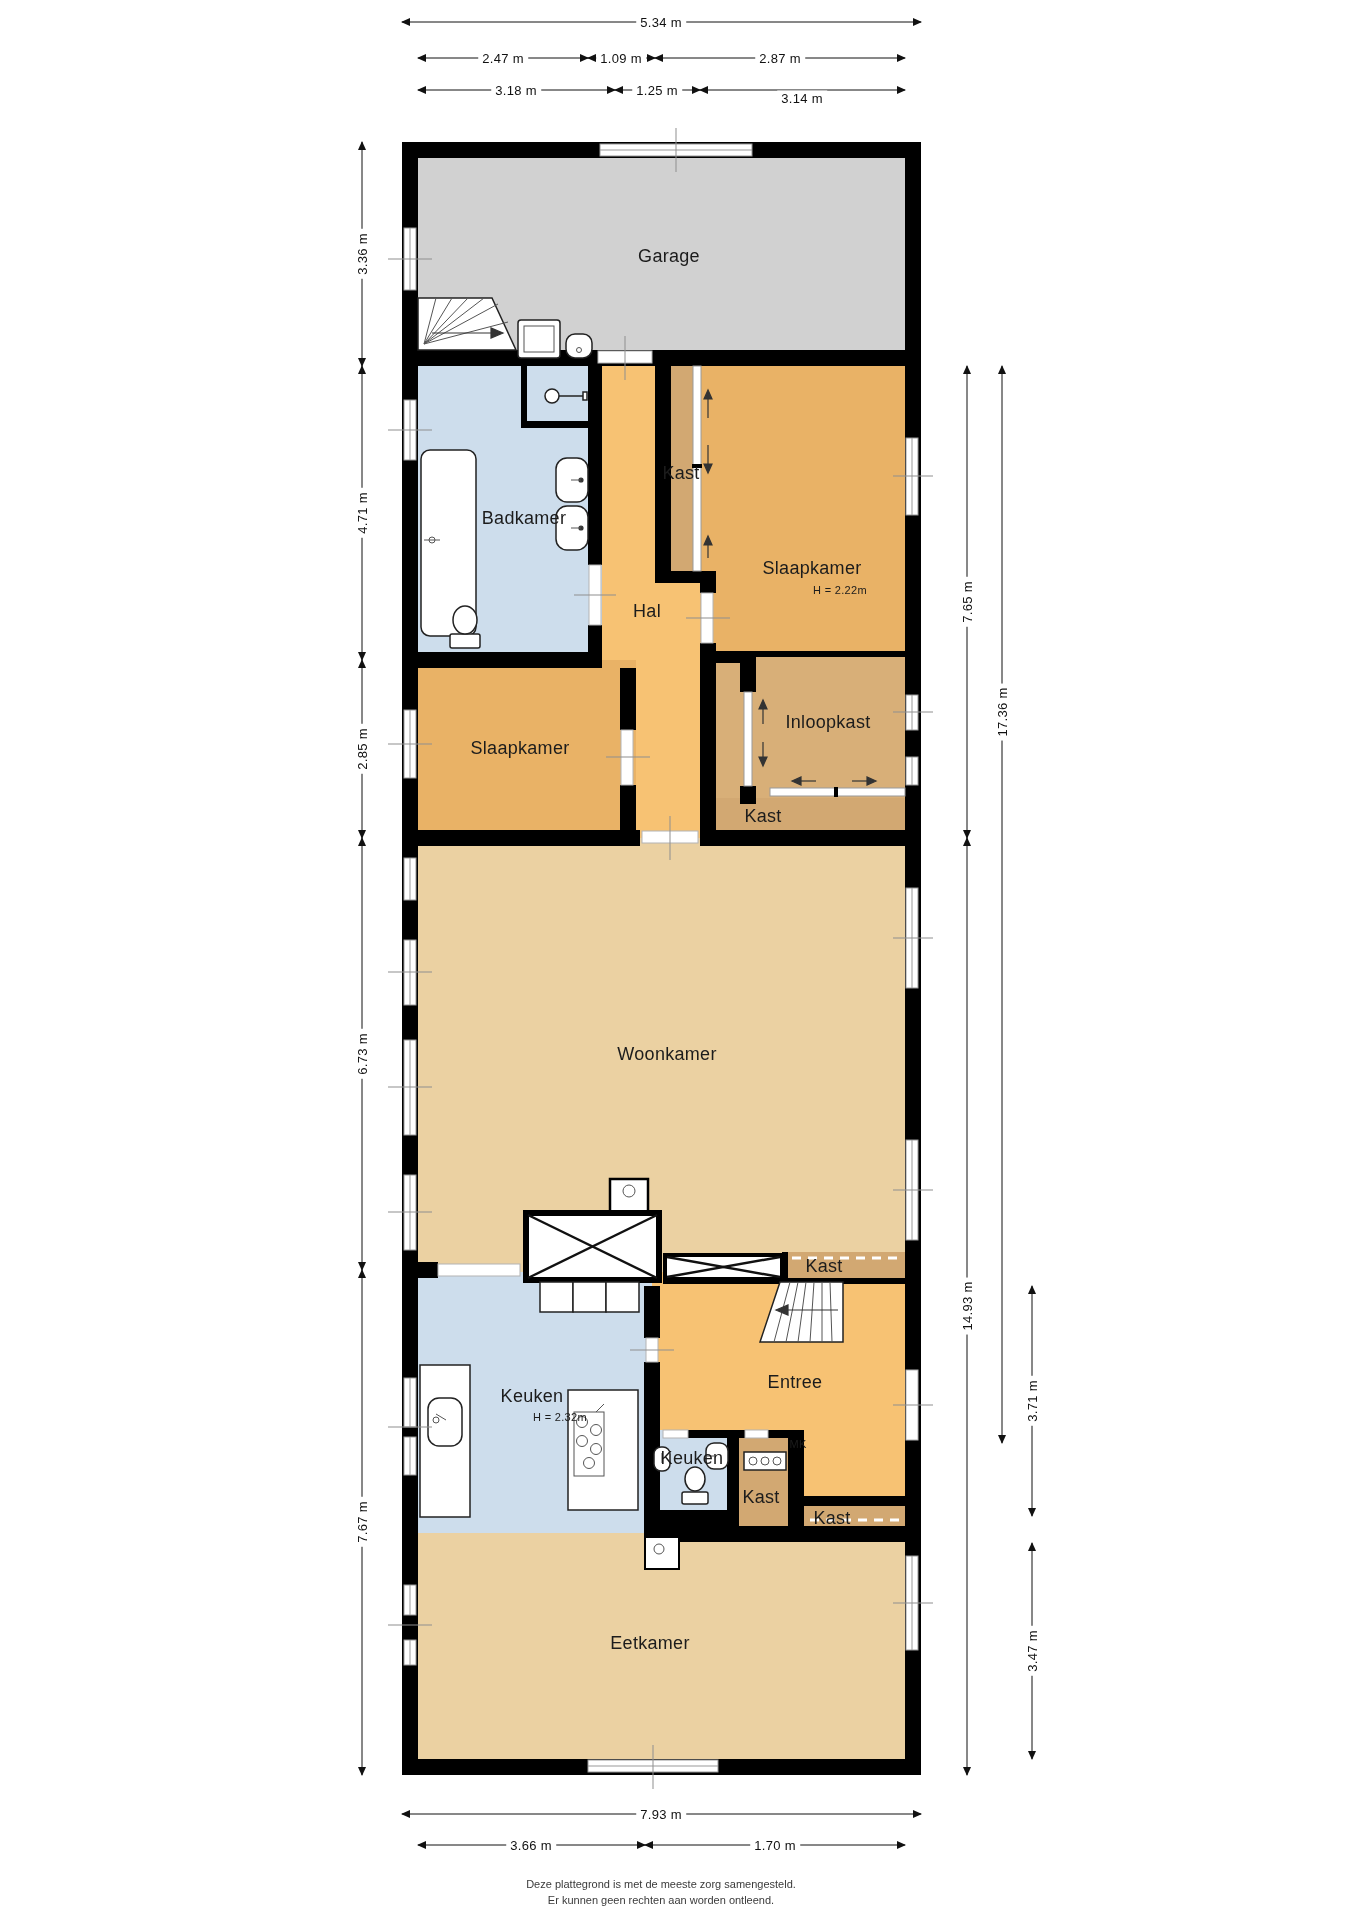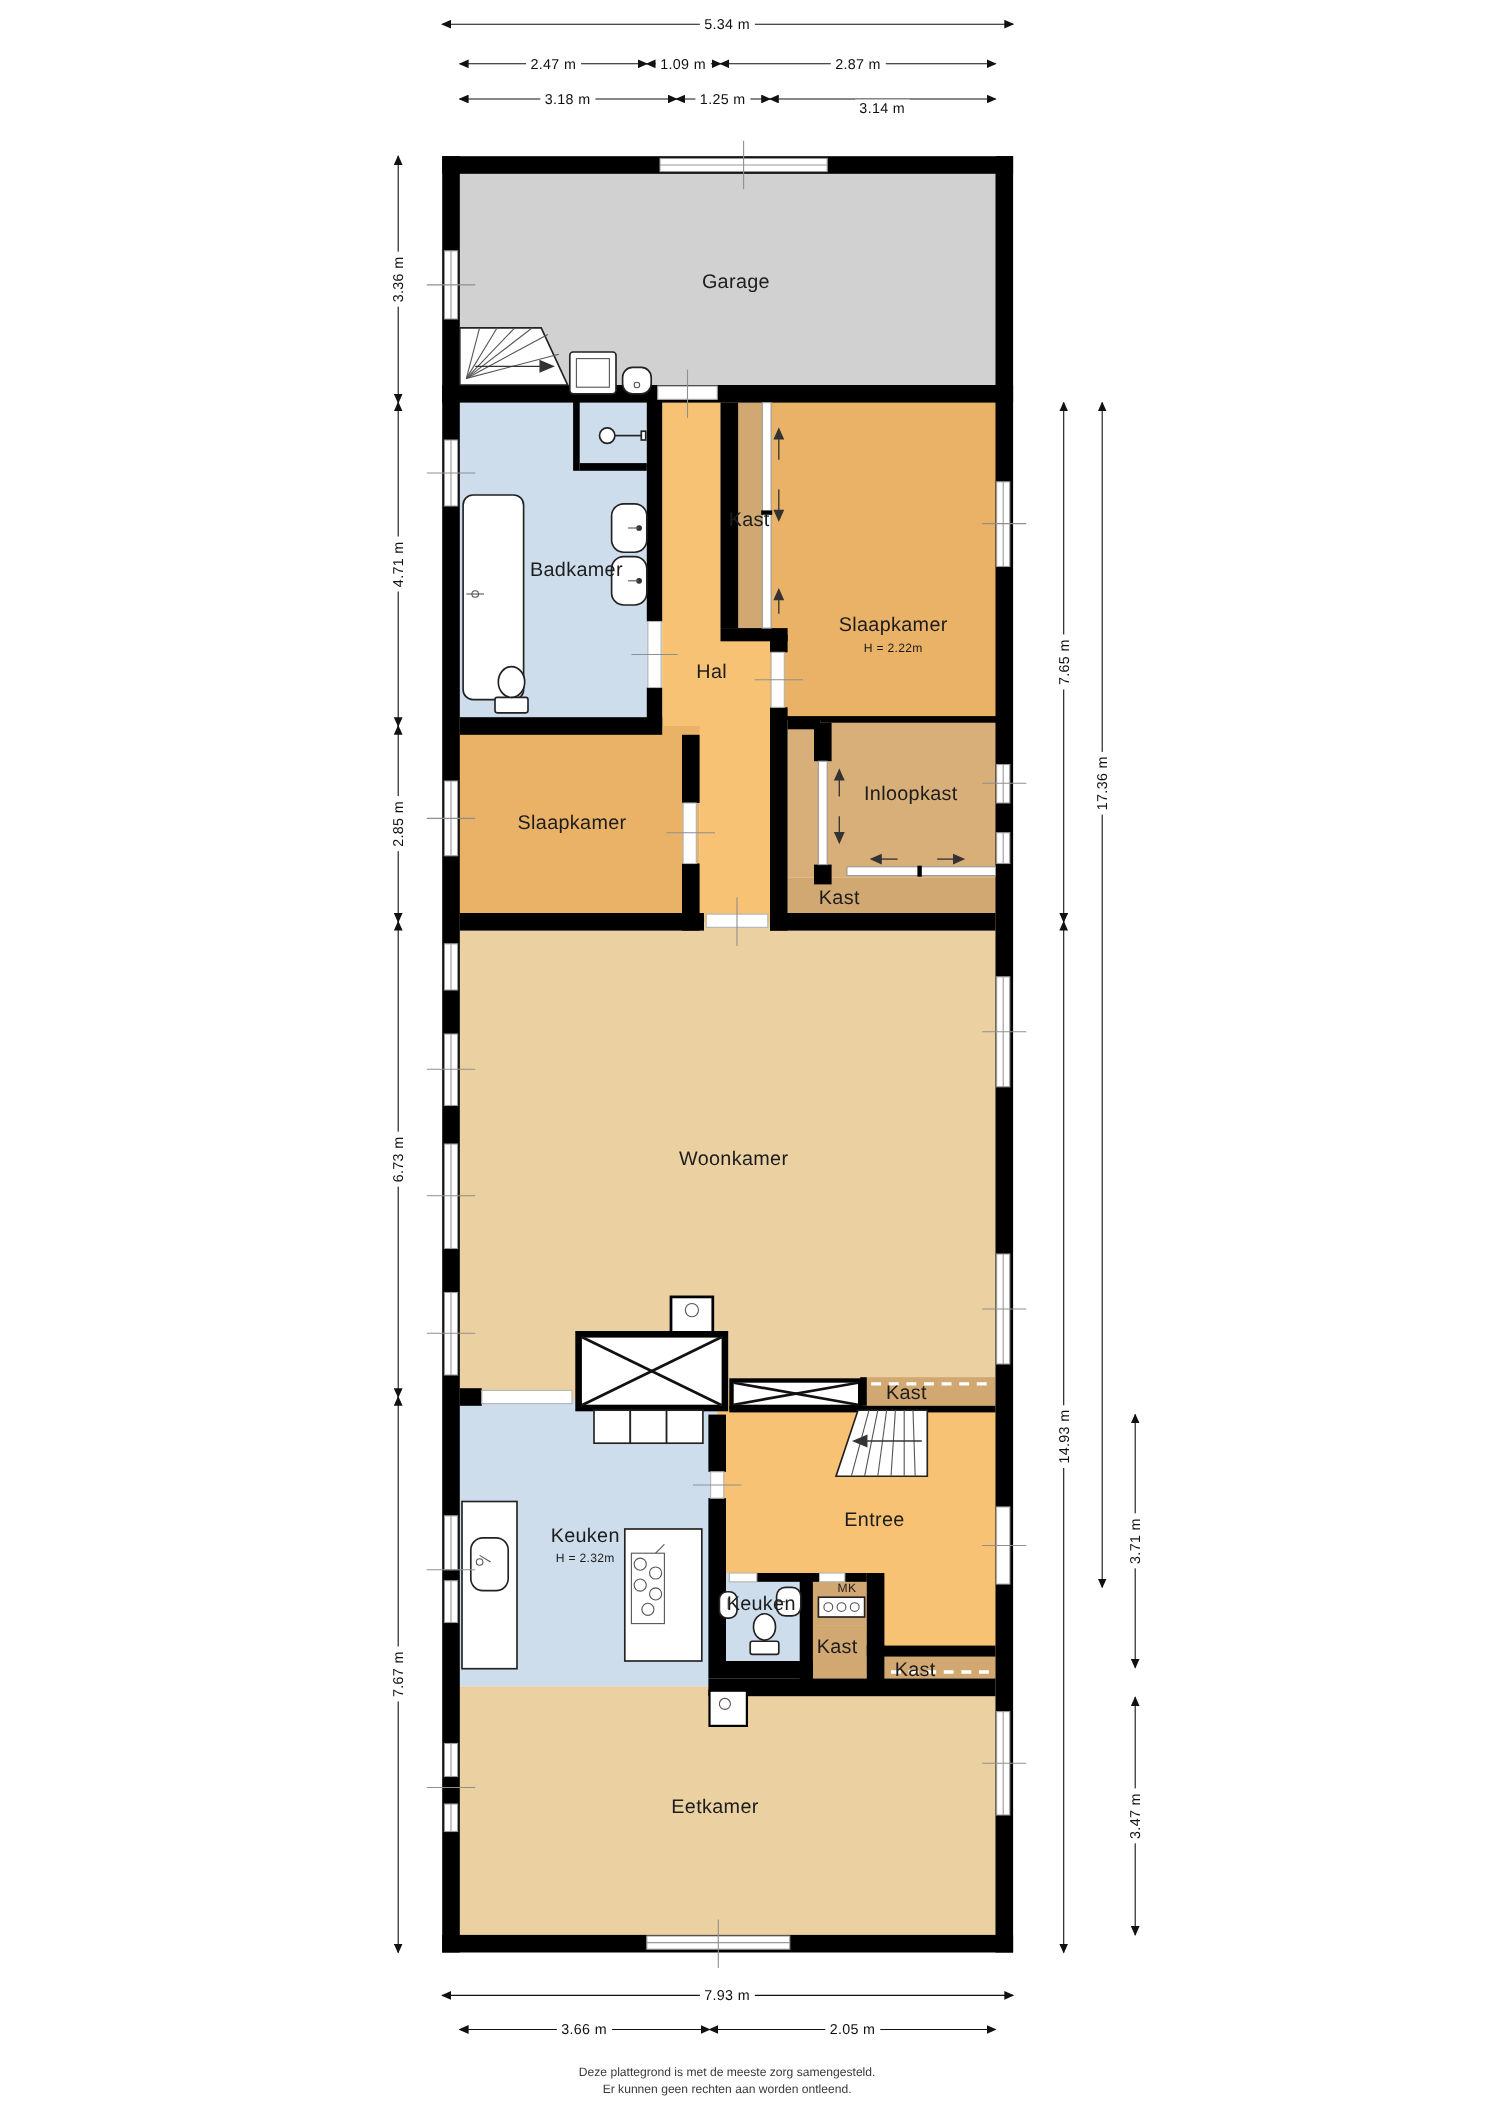--- a/index.html
+++ b/index.html
@@ -2,21 +2,21 @@
 <html style="--c-garage: #d1d1d1; --c-wet: #cdddec; --c-hal: #f7c273; --c-slaap: #e9b266; --c-kast: #d2a872; --c-ilk: #d8af78; --c-leef: #ebd1a2;"><head>
 <meta charset="utf-8">
 <style>
   html,body{margin:0;padding:0;background:#fff;}
   #stage{position:relative;width:1358px;height:1920px;background:#fff;overflow:hidden;
          font-family:"Liberation Sans", sans-serif;}
   svg{position:absolute;left:0;top:0;}
   .lbl{position:absolute;transform:translate(-50%,-50%);font-size:18px;color:#1c1c1c;
        white-space:nowrap;letter-spacing:.3px;}
   .lbl.sm{font-size:18px;}
-  .lbl.xs{font-size:11px;}
+  .lbl.xs{font-size:11px;margin-left:28px;}
   .lbl.dim{font-size:13px;color:#111;background:#fff;padding:0 4px;line-height:15px;}
   .lbl.vert{transform:translate(-50%,-50%) rotate(-90deg);}
   .disc{position:absolute;transform:translate(-50%,-50%);font-size:11px;color:#3a3a3a;white-space:nowrap;}
   
   .f-garage{fill:var(--c-garage);}
   .f-wet{fill:var(--c-wet);}
   .f-hal{fill:var(--c-hal);}
   .f-slaap{fill:var(--c-slaap);}
   .f-kast{fill:var(--c-kast);}
   .f-ilk{fill:var(--c-ilk);}
@@ -425,18 +425,18 @@
 <div class="lbl dim vert" style="left:362px;top:749px">2.85 m</div>
 <div class="lbl dim vert" style="left:362px;top:1054px">6.73 m</div>
 <div class="lbl dim vert" style="left:362px;top:1522px">7.67 m</div>
 <div class="lbl dim vert" style="left:967px;top:602px">7.65 m</div>
 <div class="lbl dim vert" style="left:967px;top:1306px">14.93 m</div>
 <div class="lbl dim vert" style="left:1002px;top:712px">17.36 m</div>
 <div class="lbl dim vert" style="left:1032px;top:1401px">3.71 m</div>
 <div class="lbl dim vert" style="left:1032px;top:1651px">3.47 m</div>
 <div class="lbl dim" style="left:661px;top:1814px">7.93 m</div>
 <div class="lbl dim" style="left:531px;top:1845px">3.66 m</div>
-<div class="lbl dim" style="left:775px;top:1845px">2.05 m</div>
+<div class="lbl dim" style="left:775px;top:1845px">1.70 m</div>
 
 <div class="disc" style="left:661px;top:1884px">Deze plattegrond is met de meeste zorg samengesteld.</div>
 <div class="disc" style="left:661px;top:1900px">Er kunnen geen rechten aan worden ontleend.</div>
 
 </div>
 
 </body></html>

